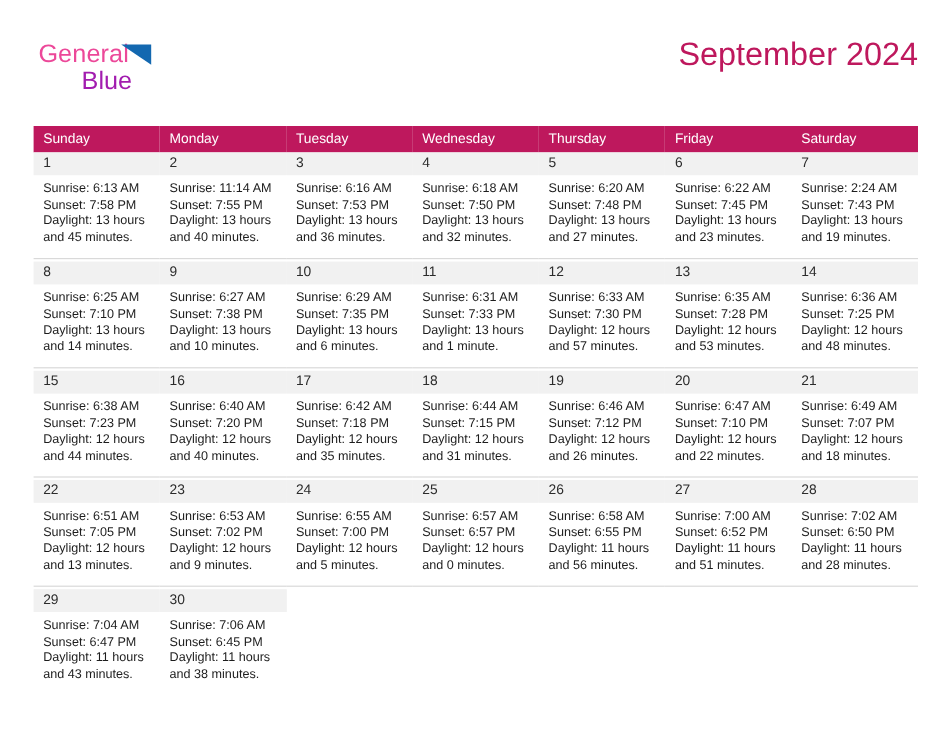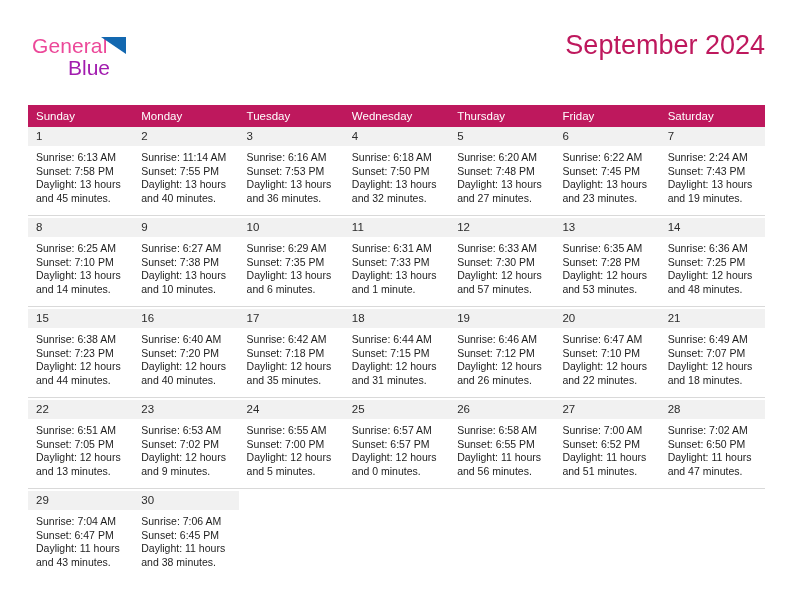--- a/index.html
+++ b/index.html
@@ -495,21 +495,21 @@
               </div>
             </div>
           </td>
           <td>
             <div class="cell-inner">
               <div class="daynum">28</div>
               <div class="lines">
                 <div>Sunrise: 7:02 AM</div>
                 <div>Sunset: 6:50 PM</div>
                 <div>Daylight: 11 hours</div>
-                <div>and 47 minutes.</div>
+                <div>and 28 minutes.</div>
               </div>
             </div>
           </td>
         </tr>
         <tr class="wk-sep">
           <td colspan="7"></td>
         </tr>
         <tr>
           <td>
             <div class="cell-inner">

